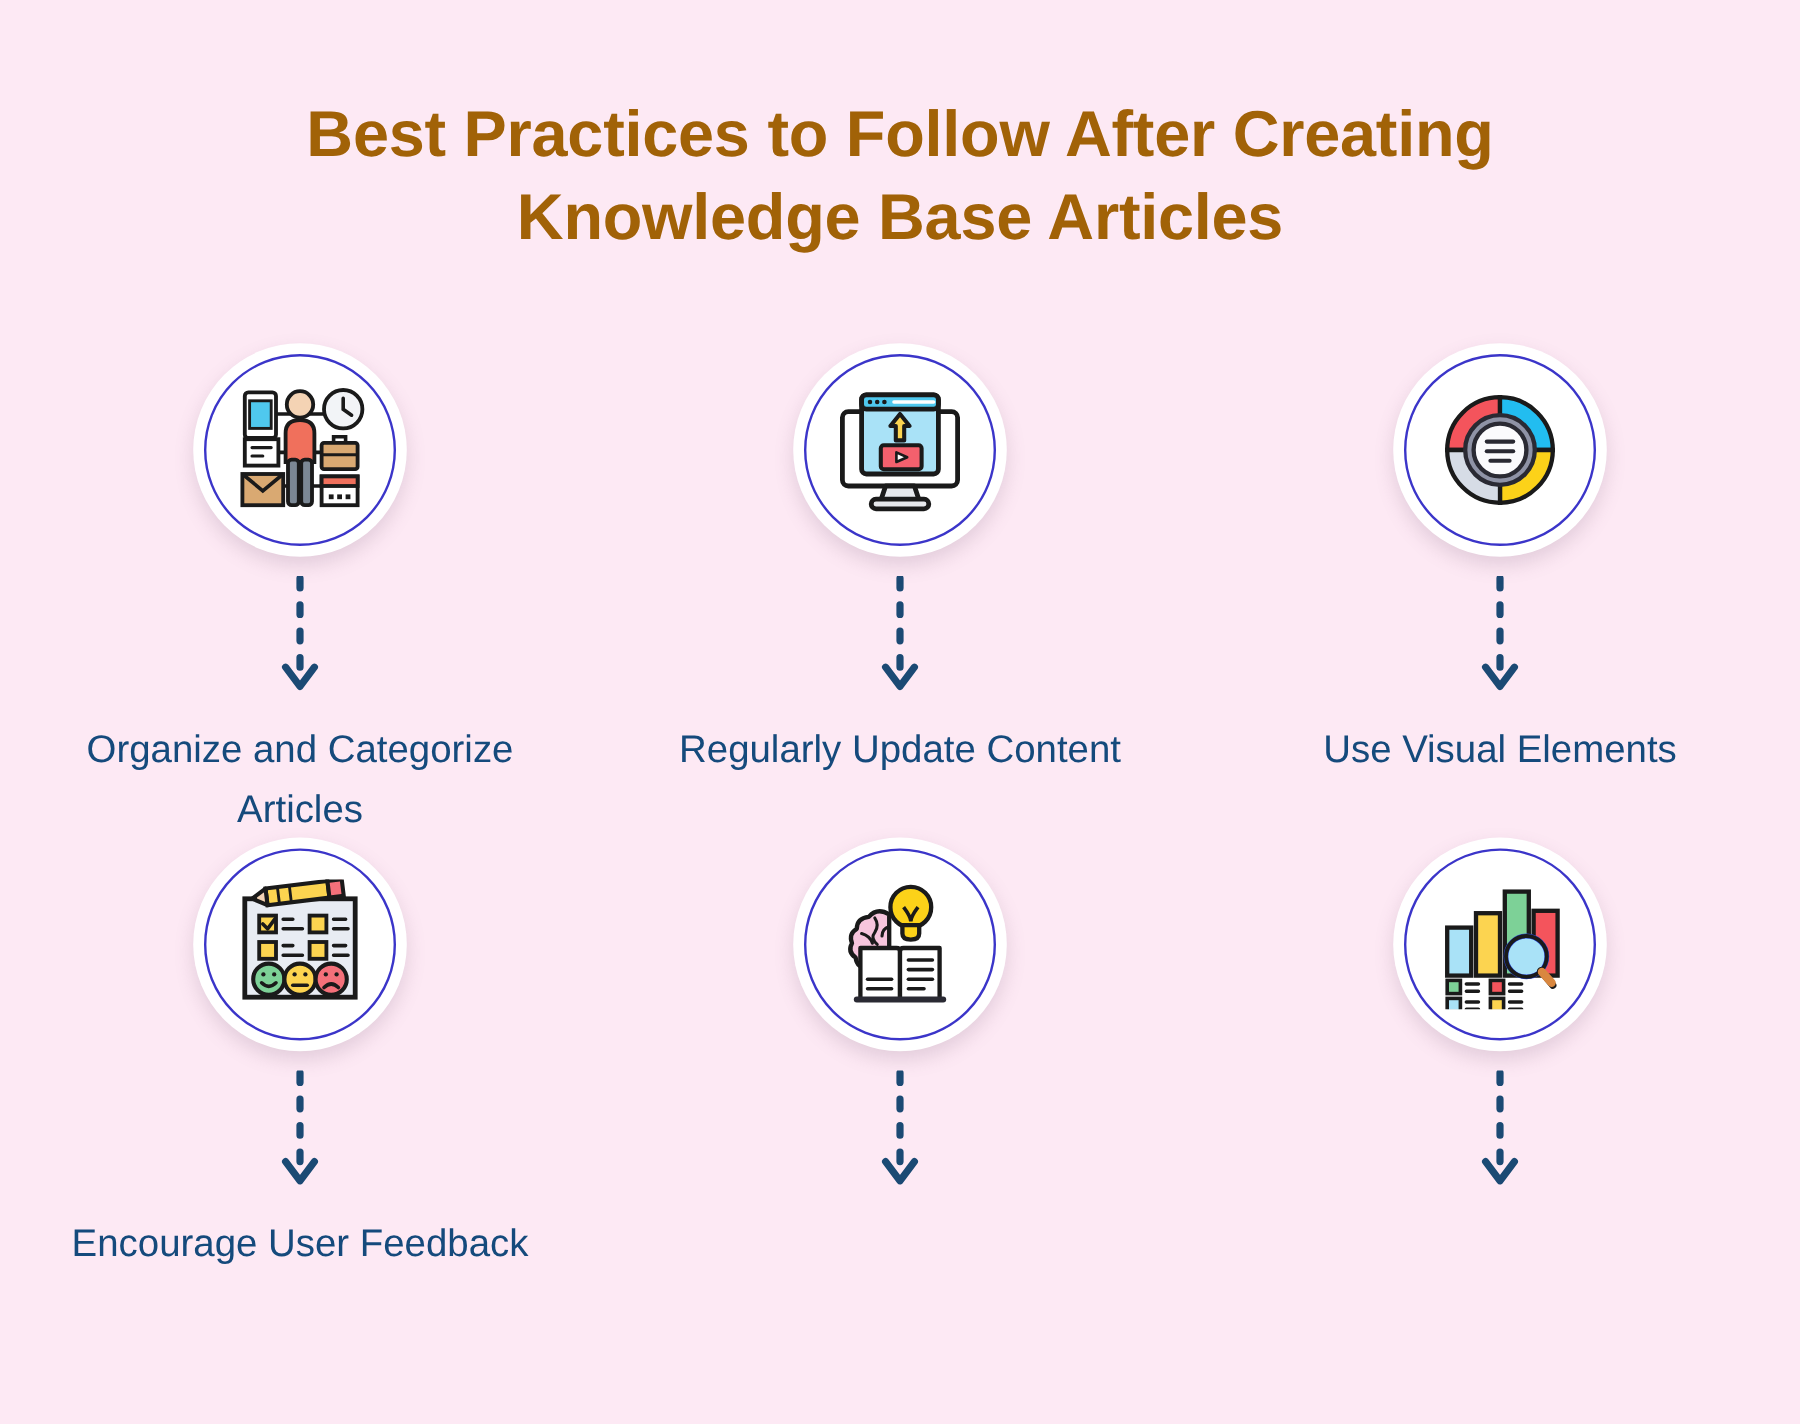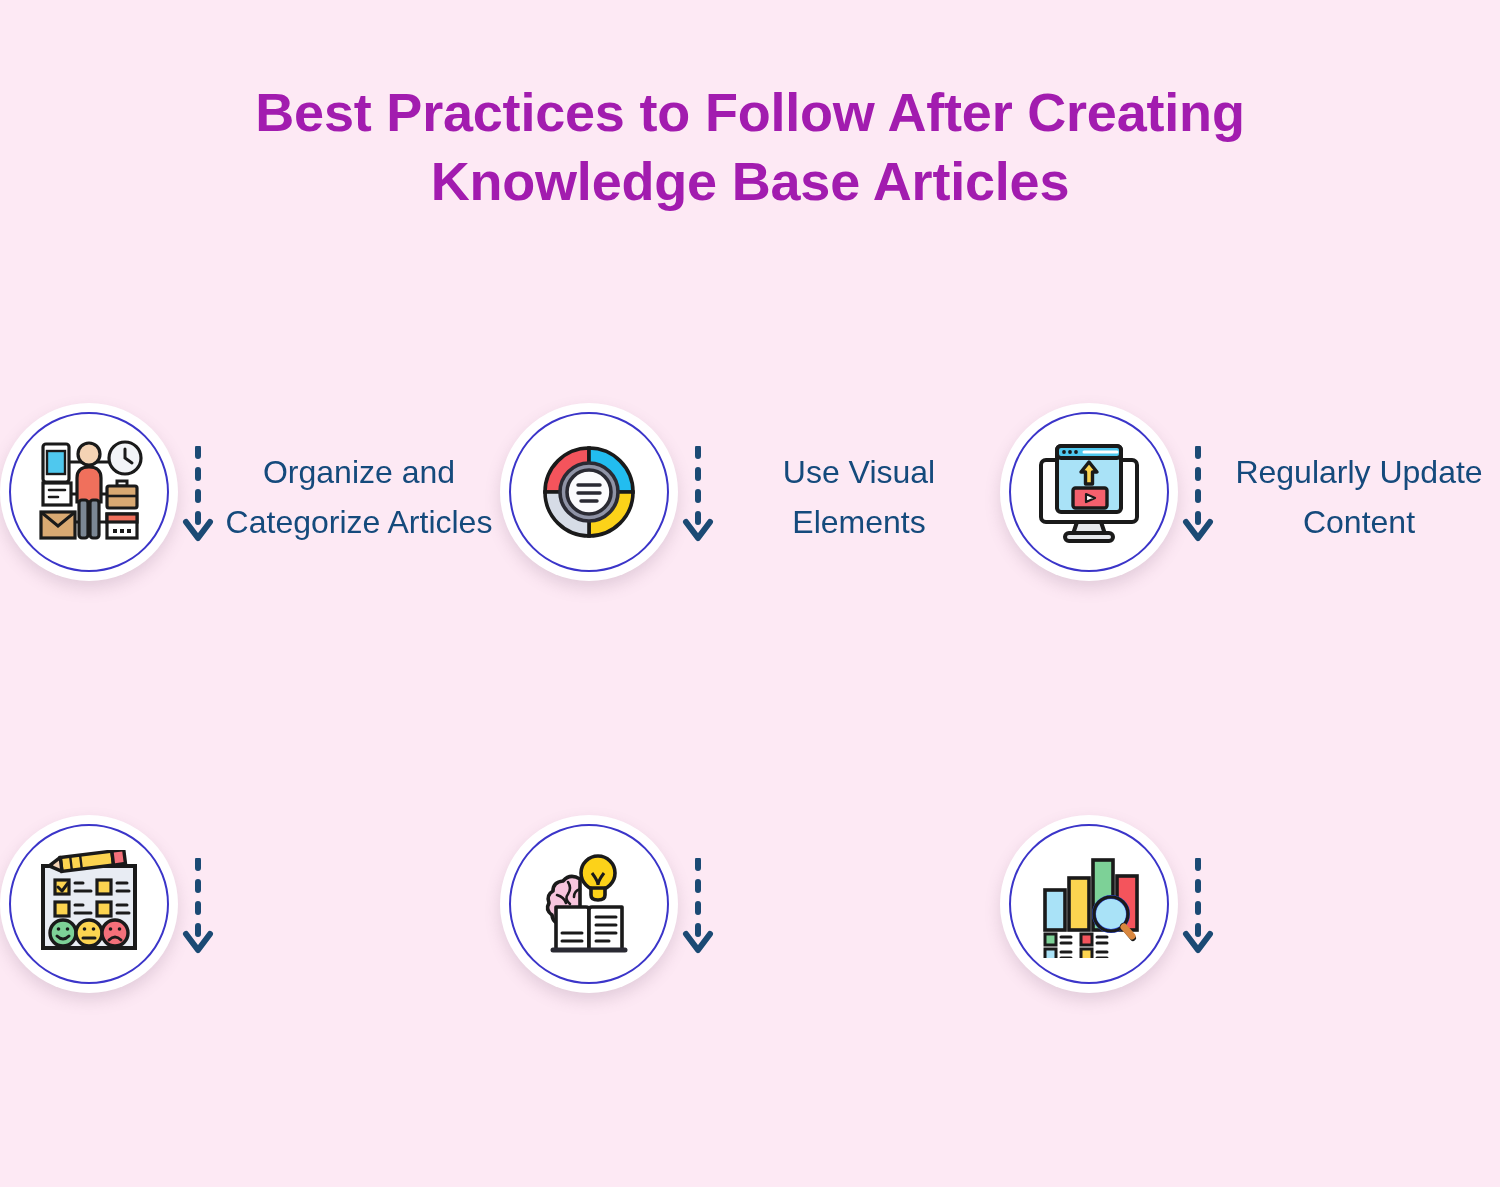--- a/index.html
+++ b/index.html
@@ -21,21 +21,21 @@
     position: relative;
   }
 
   
   .title {
     position: absolute;
     top: 78px;
     left: 0;
     width: 1500px;
     text-align: center;
-    color: #a21caf;
+    color: #a16207;
     font-size: 54px;
     font-weight: bold;
     line-height: 1.28;
     letter-spacing: -0.2px;
     padding: 0 210px;
     box-sizing: border-box;
   }
 
   
   .grid {
@@ -44,21 +44,21 @@
     left: 0;
     width: 1500px;
     display: grid;
     grid-template-columns: repeat(3, 1fr);
     grid-template-rows: 412px 412px;
   }
 
   .cell {
     position: relative;
     display: flex;
-    flex-direction: row;
+    flex-direction: column;
     align-items: center;
   }
 
   
   .badge {
     width: 178px;
     height: 178px;
     border-radius: 50%;
     background: #ffffff;
     box-shadow: 0 7px 16px rgba(120, 90, 120, 0.20);
@@ -160,51 +160,20 @@
       <svg class="arrow" viewBox="0 0 40 108">
         <path d="M20 2 V84" stroke="#1b4a74" stroke-width="6" stroke-linecap="round" stroke-dasharray="8 14" fill="none"></path>
         <path d="M8 76 L20 92 L32 76" stroke="#1b4a74" stroke-width="6" stroke-linecap="round" stroke-linejoin="round" fill="none"></path>
       </svg>
 
       <div class="caption">Organize and Categorize Articles</div>
     </div>
 
     <div class="cell">
       <div class="badge">
-        <svg width="104" height="104" viewBox="0 0 104 104">
-
-          <g stroke="#1a1a1a" stroke-width="3.6">
-            <path d="M52 8 A44 44 0 0 0 8 52 L52 52 Z" fill="#f4545c"></path>
-            <path d="M52 8 A44 44 0 0 1 96 52 L52 52 Z" fill="#22bdf0"></path>
-            <path d="M96 52 A44 44 0 0 1 52 96 L52 52 Z" fill="#fcd219"></path>
-            <path d="M52 96 A44 44 0 0 1 8 52 L52 52 Z" fill="#d6dce6"></path>
-          </g>
-
-          <circle cx="52" cy="52" r="29" fill="#8f93a6" stroke="#2a2a33" stroke-width="3.6"></circle>
-
-          <circle cx="52" cy="52" r="22" fill="#fbfbfd" stroke="#2a2a33" stroke-width="3.6"></circle>
-
-          <g stroke="#2a2a33" stroke-width="3.4" stroke-linecap="round">
-            <path d="M41 45 h22"></path>
-            <path d="M41 53 h22"></path>
-            <path d="M44 61 h16"></path>
-          </g>
-        </svg>
-      </div>
-
-      <svg class="arrow" viewBox="0 0 40 108">
-        <path d="M20 2 V84" stroke="#1b4a74" stroke-width="6" stroke-linecap="round" stroke-dasharray="8 14" fill="none"></path>
-        <path d="M8 76 L20 92 L32 76" stroke="#1b4a74" stroke-width="6" stroke-linecap="round" stroke-linejoin="round" fill="none"></path>
-      </svg>
-
-      <div class="caption">Use Visual Elements</div>
-    </div>
-
-    <div class="cell">
-      <div class="badge">
         <svg width="108" height="108" viewBox="0 0 108 108">
 
           <rect x="6" y="22" width="96" height="62" rx="5" fill="#ffffff" stroke="#1a1a1a" stroke-width="4"></rect>
 
           <path d="M42 84 L38 96 H70 L66 84 Z" fill="#e6e8ec" stroke="#1a1a1a" stroke-width="4" stroke-linejoin="round"></path>
           <rect x="30" y="95" width="48" height="8" rx="4" fill="#e6e8ec" stroke="#1a1a1a" stroke-width="4"></rect>
 
           <rect x="22" y="8" width="64" height="66" rx="4" fill="#a9e2f7" stroke="#1a1a1a" stroke-width="4"></rect>
           <rect x="22" y="8" width="64" height="12" rx="4" fill="#4fc8ee" stroke="#1a1a1a" stroke-width="4"></rect>
           <circle cx="29" cy="14" r="1.9" fill="#1a1a1a"></circle>
@@ -222,20 +191,51 @@
       <svg class="arrow" viewBox="0 0 40 108">
         <path d="M20 2 V84" stroke="#1b4a74" stroke-width="6" stroke-linecap="round" stroke-dasharray="8 14" fill="none"></path>
         <path d="M8 76 L20 92 L32 76" stroke="#1b4a74" stroke-width="6" stroke-linecap="round" stroke-linejoin="round" fill="none"></path>
       </svg>
 
       <div class="caption">Regularly Update Content</div>
     </div>
 
     <div class="cell">
       <div class="badge">
+        <svg width="104" height="104" viewBox="0 0 104 104">
+
+          <g stroke="#1a1a1a" stroke-width="3.6">
+            <path d="M52 8 A44 44 0 0 0 8 52 L52 52 Z" fill="#f4545c"></path>
+            <path d="M52 8 A44 44 0 0 1 96 52 L52 52 Z" fill="#22bdf0"></path>
+            <path d="M96 52 A44 44 0 0 1 52 96 L52 52 Z" fill="#fcd219"></path>
+            <path d="M52 96 A44 44 0 0 1 8 52 L52 52 Z" fill="#d6dce6"></path>
+          </g>
+
+          <circle cx="52" cy="52" r="29" fill="#8f93a6" stroke="#2a2a33" stroke-width="3.6"></circle>
+
+          <circle cx="52" cy="52" r="22" fill="#fbfbfd" stroke="#2a2a33" stroke-width="3.6"></circle>
+
+          <g stroke="#2a2a33" stroke-width="3.4" stroke-linecap="round">
+            <path d="M41 45 h22"></path>
+            <path d="M41 53 h22"></path>
+            <path d="M44 61 h16"></path>
+          </g>
+        </svg>
+      </div>
+
+      <svg class="arrow" viewBox="0 0 40 108">
+        <path d="M20 2 V84" stroke="#1b4a74" stroke-width="6" stroke-linecap="round" stroke-dasharray="8 14" fill="none"></path>
+        <path d="M8 76 L20 92 L32 76" stroke="#1b4a74" stroke-width="6" stroke-linecap="round" stroke-linejoin="round" fill="none"></path>
+      </svg>
+
+      <div class="caption">Use Visual Elements</div>
+    </div>
+
+    <div class="cell">
+      <div class="badge">
         <svg width="108" height="108" viewBox="0 0 108 108">
 
           <rect x="8" y="16" width="92" height="82" fill="#e8ecf3" stroke="#1a1a1a" stroke-width="4"></rect>
 
           <rect x="20" y="30" width="14" height="14" fill="#fcd450" stroke="#1a1a1a" stroke-width="3.2"></rect>
           <path d="M23 37 l4 4 l6 -8" fill="none" stroke="#1a1a1a" stroke-width="3" stroke-linecap="round" stroke-linejoin="round"></path>
           <path d="M40 33 h8 M40 41 h16" stroke="#1a1a1a" stroke-width="3" stroke-linecap="round"></path>
           <rect x="62" y="30" width="14" height="14" fill="#fcd450" stroke="#1a1a1a" stroke-width="3.2"></rect>
           <path d="M82 33 h10 M82 41 h12" stroke="#1a1a1a" stroke-width="3" stroke-linecap="round"></path>
 
@@ -271,20 +271,21 @@
             <path d="M36 4 v14 M46 4 v14" stroke="#1a1a1a" stroke-width="2.4"></path>
           </g>
         </svg>
       </div>
 
       <svg class="arrow" viewBox="0 0 40 108">
         <path d="M20 2 V84" stroke="#1b4a74" stroke-width="6" stroke-linecap="round" stroke-dasharray="8 14" fill="none"></path>
         <path d="M8 76 L20 92 L32 76" stroke="#1b4a74" stroke-width="6" stroke-linecap="round" stroke-linejoin="round" fill="none"></path>
       </svg>
 
+      <div class="caption">Encourage User Feedback</div>
     </div>
 
     <div class="cell">
       <div class="badge">
         <svg width="110" height="110" viewBox="0 0 110 110">
 
           <path d="M46 30 q-10 -6 -17 2 q-10 1 -10 10 q-7 4 -4 12 q-4 7 3 12 q1 9 11 9 q6 5 17 1 Z" fill="#f7c5dd" stroke="#1a1a1a" stroke-width="3.6" stroke-linejoin="round"></path>
           <g stroke="#1a1a1a" stroke-width="2.6" fill="none" stroke-linecap="round">
             <path d="M34 33 q4 6 0 12 q-4 5 2 10"></path>
             <path d="M23 46 q7 2 9 8"></path>

